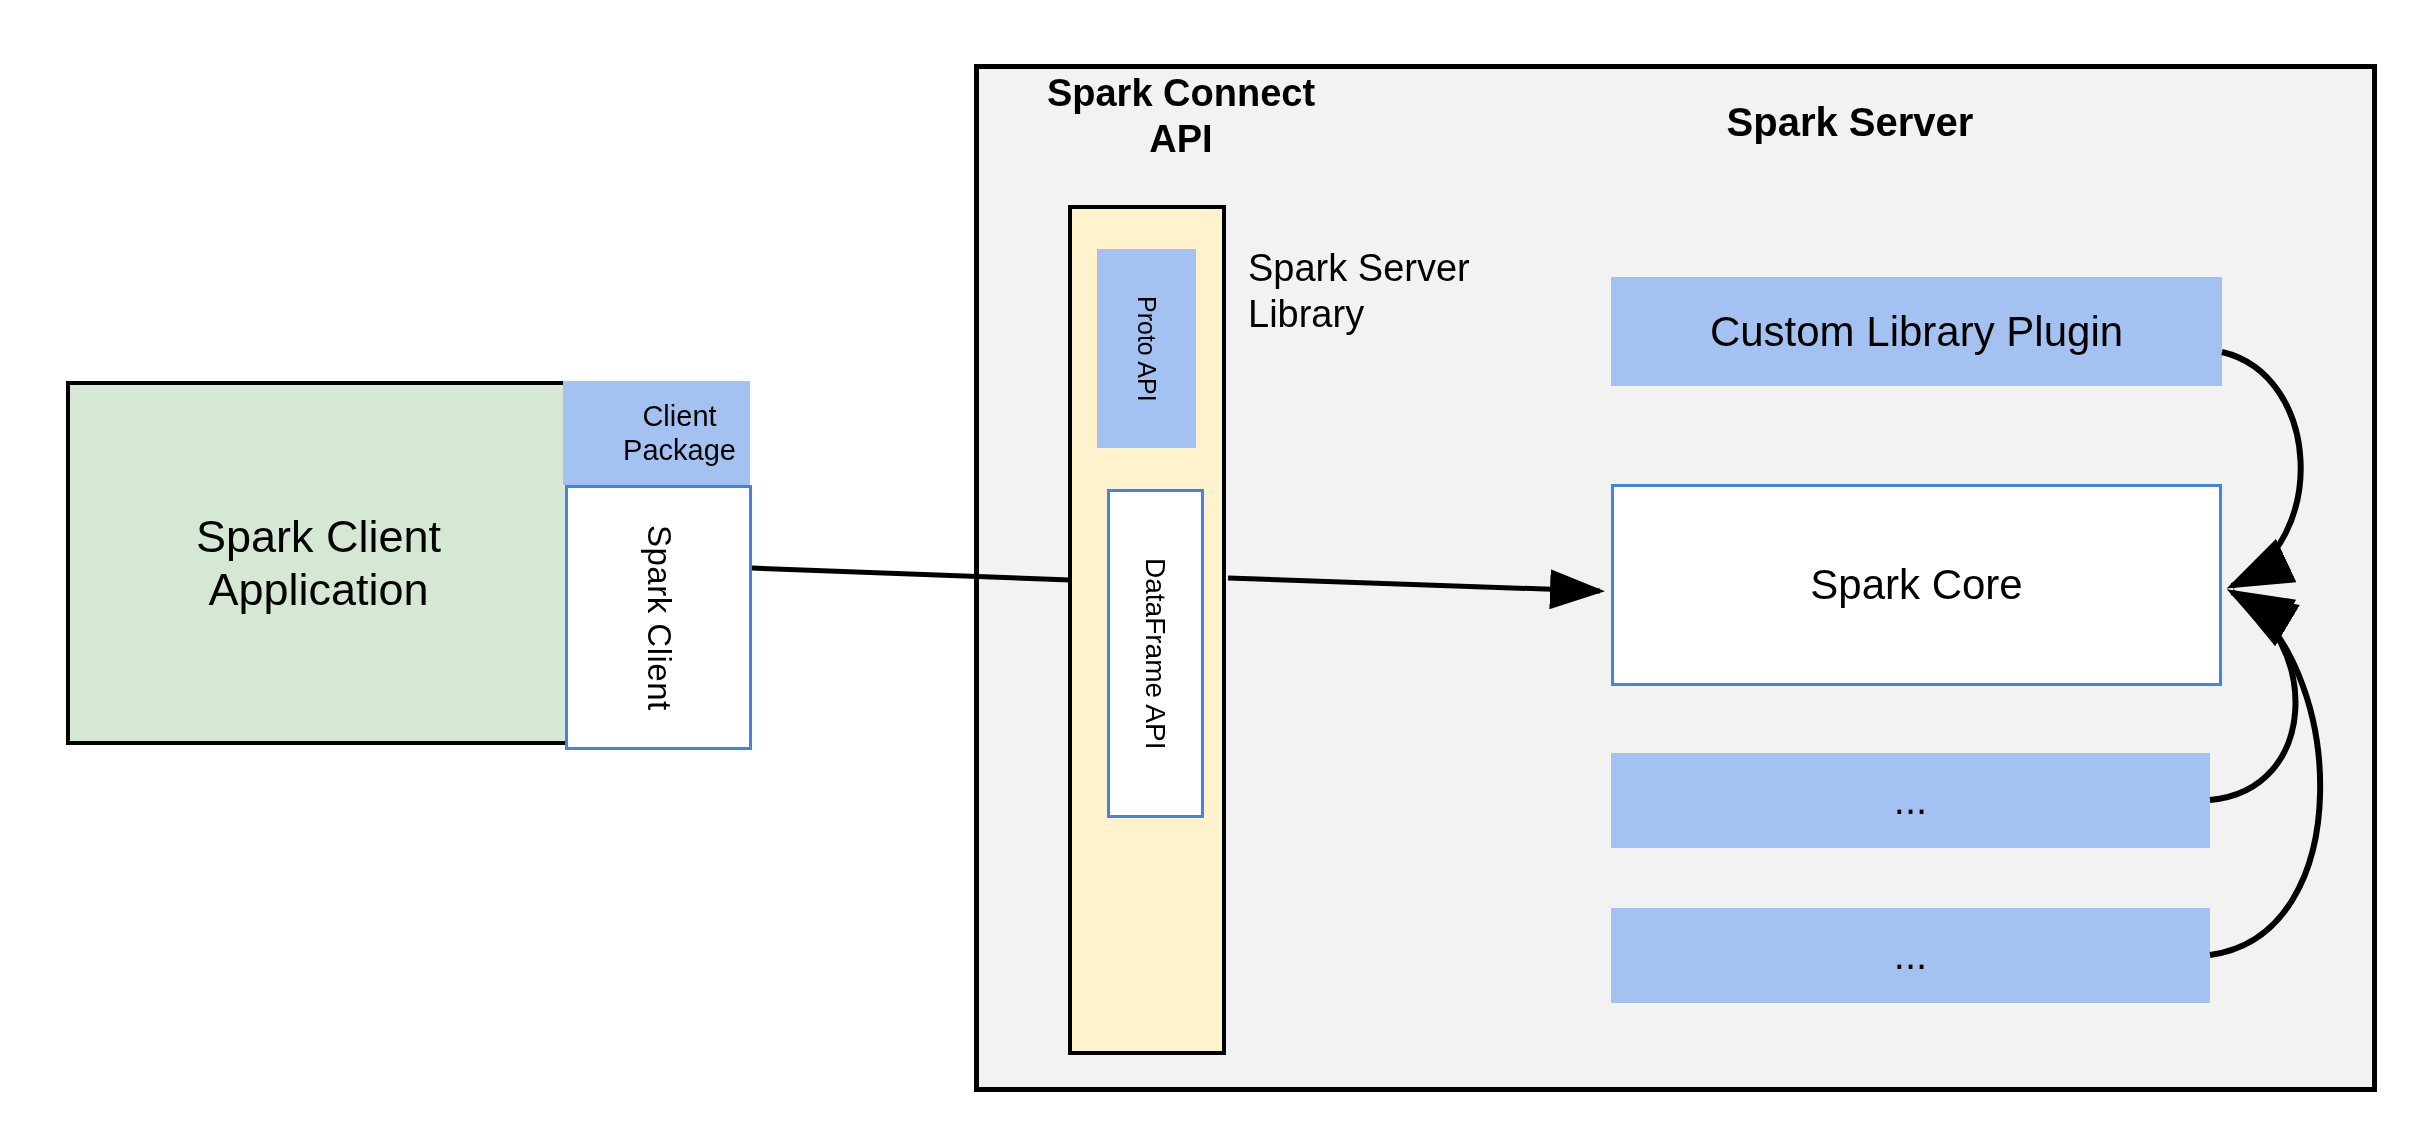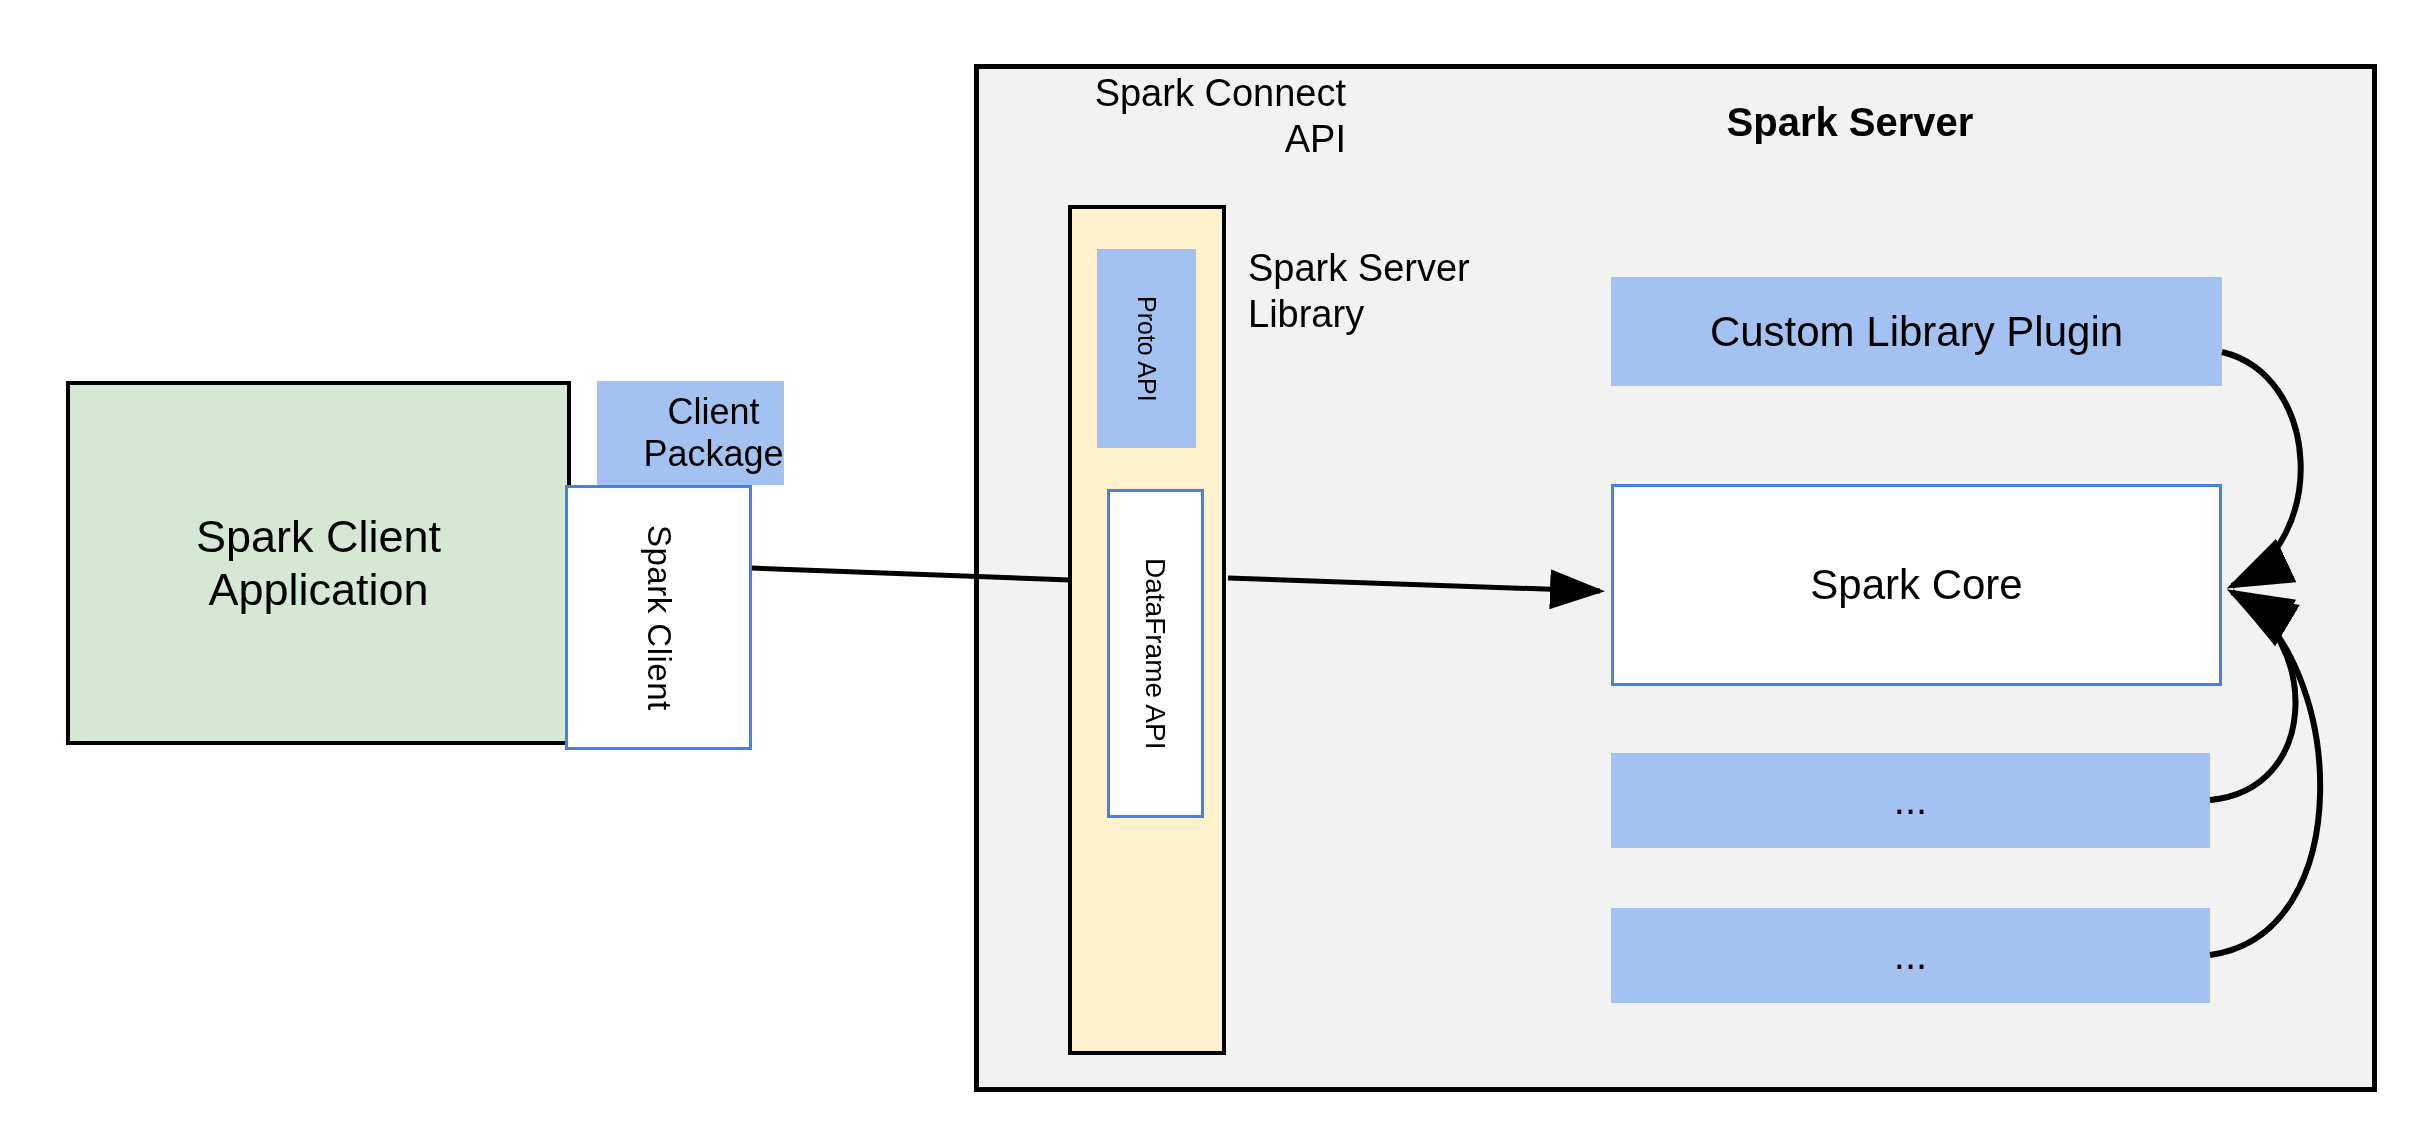--- a/index.html
+++ b/index.html
@@ -41,27 +41,27 @@
     width: 505px;
     height: 364px;
     background: #D5E8D4;
     border: 4px solid #000000;
     font-size: 45px;
     z-index: 2;
   }
   #client-app .txt { padding: 0 24px; }
 
   #client-package {
-    left: 597px;
+    left: 563px;
     top: 381px;
     width: 187px;
     height: 104px;
     background: #A3C2F2;
     border: 0;
-    font-size: 36px;
+    font-size: 29px;
     z-index: 3;
     padding-left: 46px;
   }
 
   #spark-client {
     left: 565px;
     top: 485px;
     width: 187px;
     height: 265px;
     background: #FFFFFF;
@@ -86,22 +86,23 @@
     border: 5px solid #000000;
     box-sizing: border-box;
     z-index: 1;
   }
 
   #spark-connect-api-label {
     left: 1016px;
     top: 70px;
     width: 330px;
     font-size: 38px;
-    text-align: right;
-    z-index: 4;
+    text-align: center;
+    z-index: 4;
+    font-weight: bold;
   }
 
   #spark-server-title {
     left: 1660px;
     top: 98px;
     width: 380px;
     font-size: 40px;
     font-weight: bold;
     text-align: center;
     z-index: 4;

